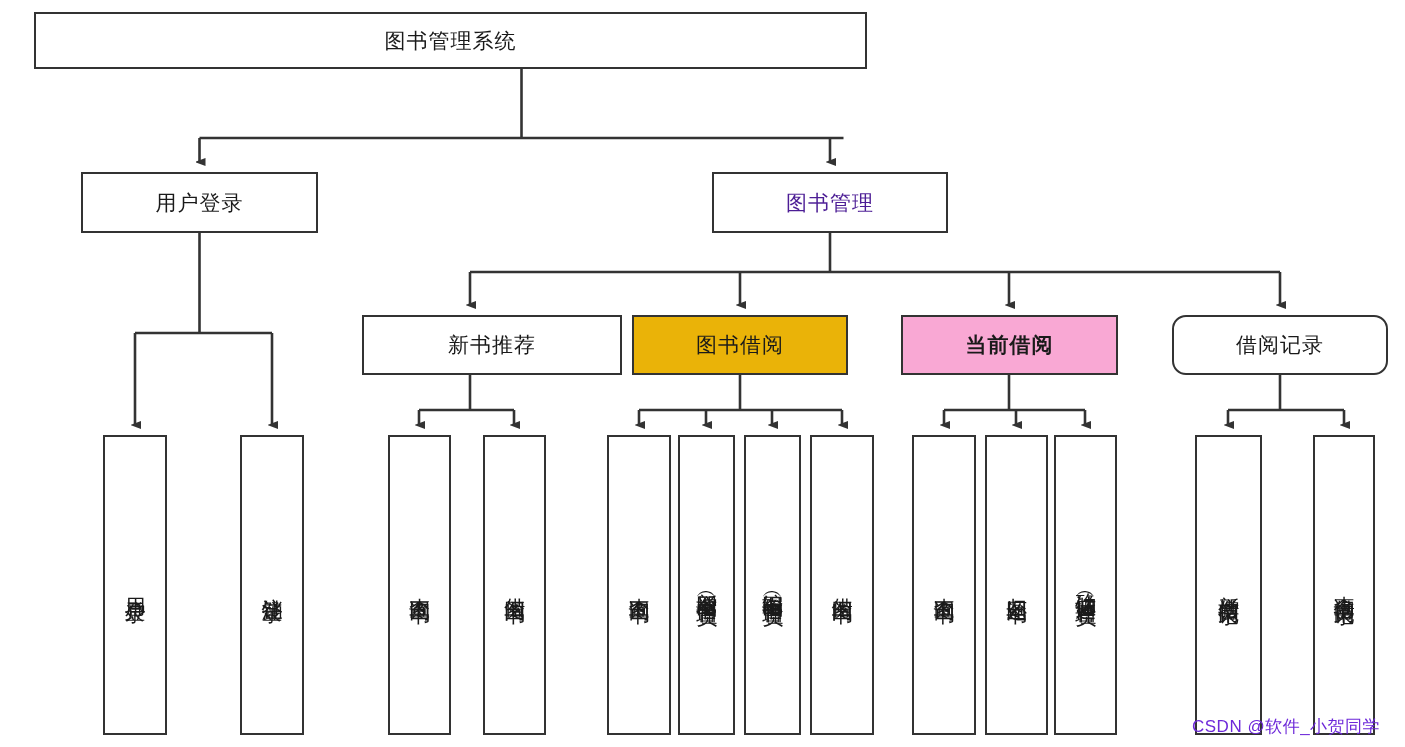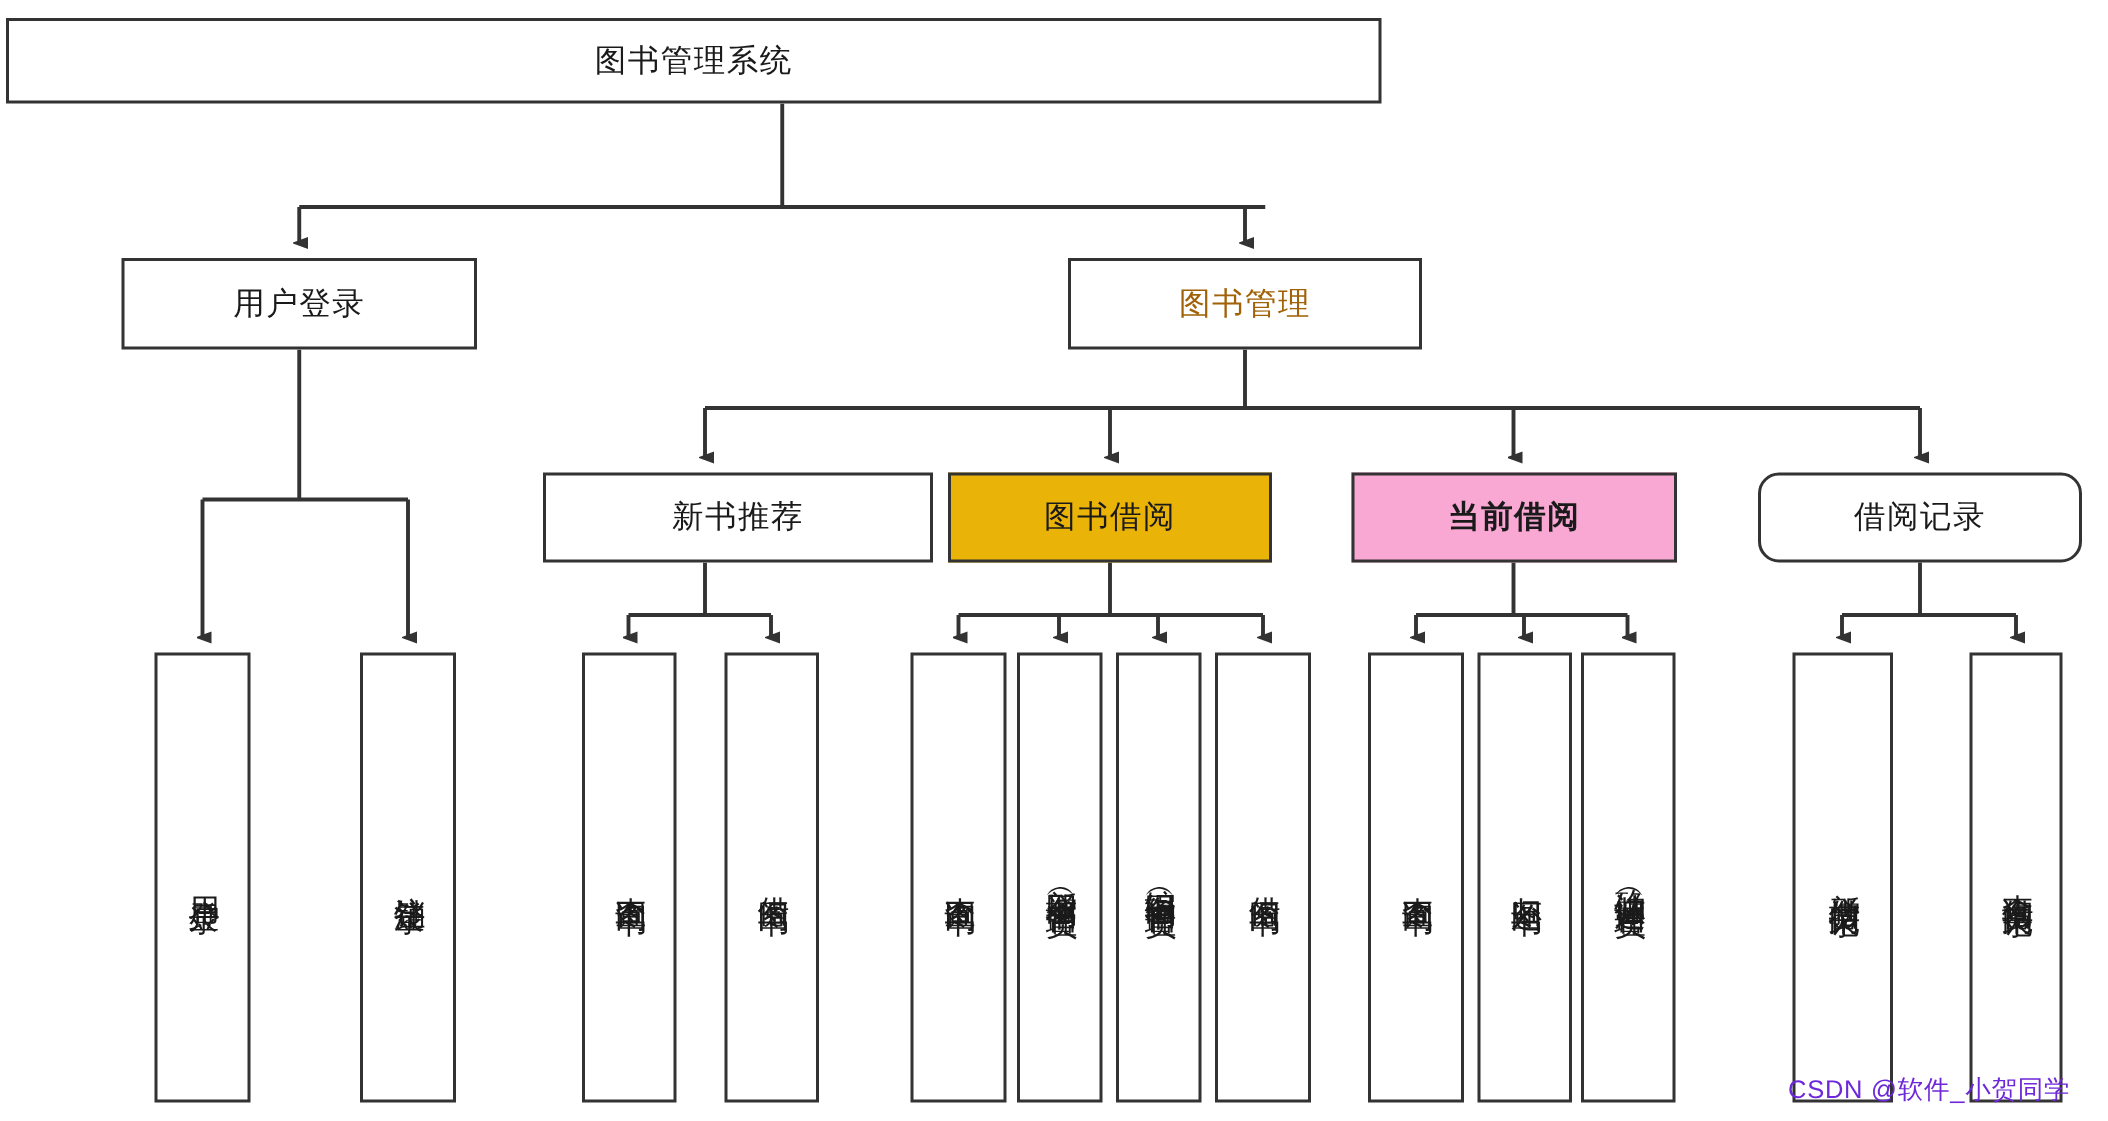--- a/index.html
+++ b/index.html
@@ -110,28 +110,28 @@
       <path d="M1085,410 L1085,425" marker-end="url(#arrow)"></path>
 
       <path d="M1280,375 L1280,410"></path>
       <path d="M1228,410 L1344,410"></path>
       <path d="M1228,410 L1228,425" marker-end="url(#arrow)"></path>
       <path d="M1344,410 L1344,425" marker-end="url(#arrow)"></path>
 
     </g>
   </svg>
 
-  <div class="node horizontal" style="left: 4px; top: 12px; width: 917px; height: 57px; border-color: rgb(51, 51, 51); background: rgb(255, 255, 255); color: rgb(26, 26, 26);">
+  <div class="node horizontal" style="left: 34px; top: 12px; width: 833px; height: 57px; border-color: rgb(51, 51, 51); background: rgb(255, 255, 255); color: rgb(26, 26, 26);">
     <span class="node-label">图书管理系统</span>
   </div>
 
   <div class="node horizontal" style="left: 81px; top: 172px; width: 237px; height: 61px; border-color: rgb(51, 51, 51); background: rgb(255, 255, 255); color: rgb(26, 26, 26);">
     <span class="node-label">用户登录</span>
   </div>
-  <div class="node horizontal" style="left: 712px; top: 172px; width: 236px; height: 61px; border-color: rgb(51, 51, 51); background: rgb(255, 255, 255); color: #a16207;">
+  <div class="node horizontal" style="left: 712px; top: 172px; width: 236px; height: 61px; border-color: rgb(51, 51, 51); background: rgb(255, 255, 255); color: #4c1d95;">
     <span class="node-label">图书管理</span>
   </div>
 
   <div class="node horizontal" style="left: 362px; top: 315px; width: 260px; height: 60px; border-color: rgb(51, 51, 51); background: rgb(255, 255, 255); color: rgb(26, 26, 26);">
     <span class="node-label">新书推荐</span>
   </div>
   <div class="node horizontal" style="left: 632px; top: 315px; width: 216px; height: 60px; border-color: rgb(51, 51, 51); background: #eab308; color: rgb(26, 26, 26);">
     <span class="node-label">图书借阅</span>
   </div>
   <div class="node horizontal" style="left: 901px; top: 315px; width: 217px; height: 60px; border-color: rgb(51, 51, 51); background: #f9a8d4; color: rgb(26, 26, 26); font-weight: bold;">

